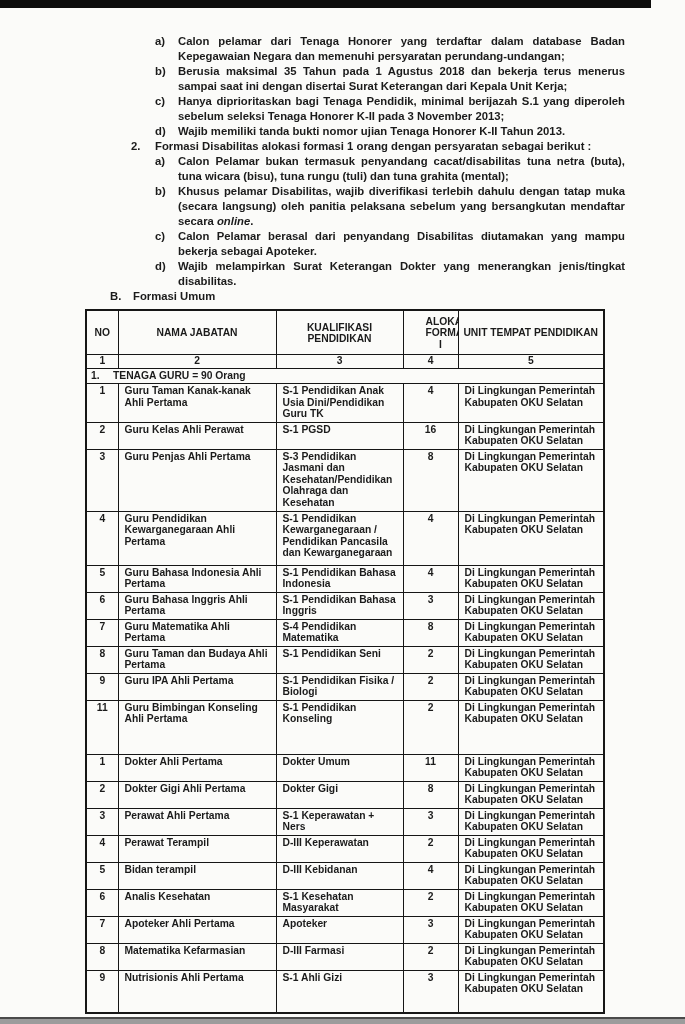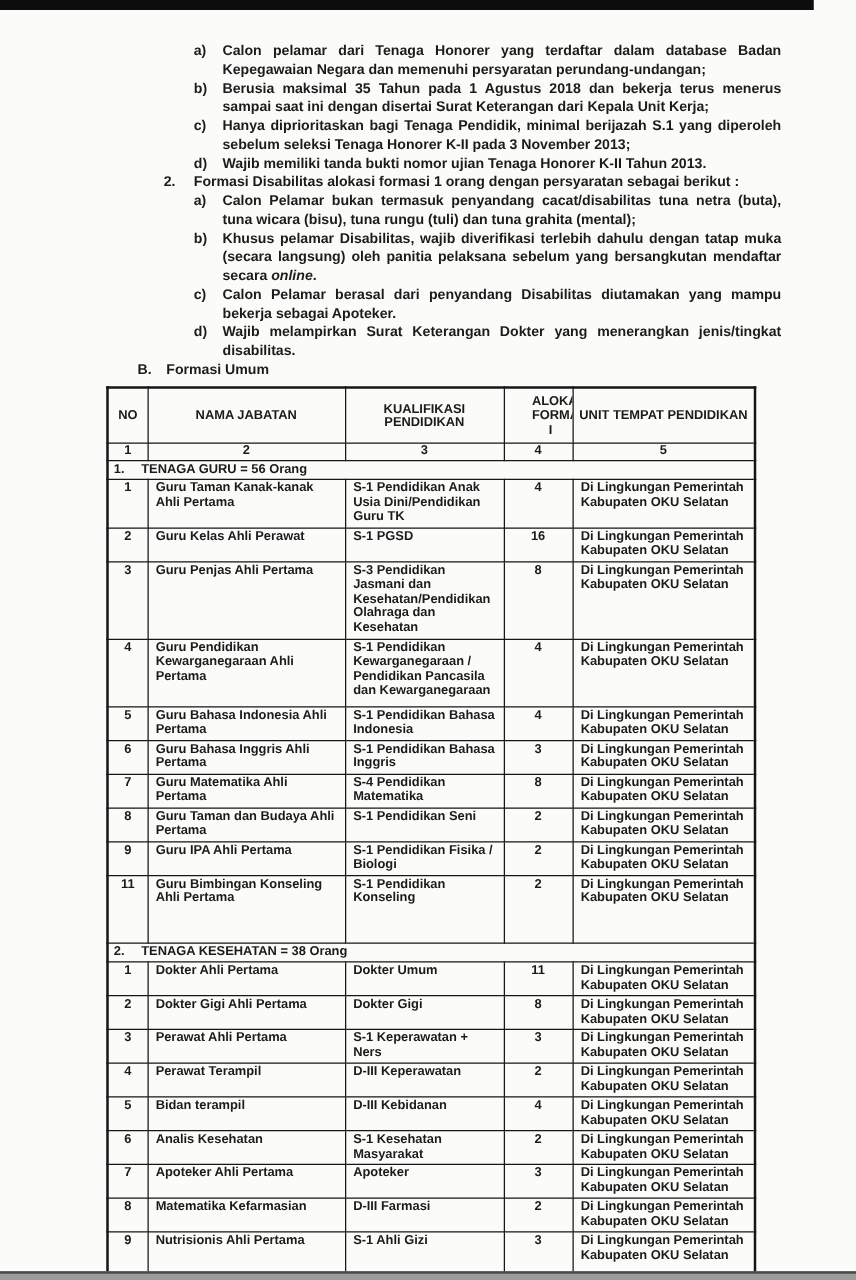--- a/index.html
+++ b/index.html
@@ -188,21 +188,21 @@
       <tr class="num-row">
         <td>1</td>
         <td>2</td>
         <td>3</td>
         <td>4</td>
         <td>5</td>
       </tr>
     </thead>
     <tbody>
         <tr class="section-row">
-          <td colspan="5"><span class="sec-num">1.</span><span class="sec-label">TENAGA GURU = 56 Orang</span></td>
+          <td colspan="5"><span class="sec-num">1.</span><span class="sec-label">TENAGA GURU = 90 Orang</span></td>
         </tr>
         <tr>
           <td class="cell-no">1</td>
           <td class="cell-jabatan">Guru Taman Kanak-kanak Ahli Pertama</td>
           <td class="cell-kualifikasi">S-1 Pendidikan Anak Usia Dini/Pendidikan Guru TK</td>
           <td class="cell-alokasi">4</td>
           <td class="cell-unit">Di Lingkungan Pemerintah Kabupaten OKU Selatan</td>
         </tr>
         <tr>
           <td class="cell-no">2</td>
@@ -260,23 +260,20 @@
           <td class="cell-alokasi">2</td>
           <td class="cell-unit">Di Lingkungan Pemerintah Kabupaten OKU Selatan</td>
         </tr>
         <tr>
           <td class="cell-no">11</td>
           <td class="cell-jabatan">Guru Bimbingan Konseling Ahli Pertama</td>
           <td class="cell-kualifikasi">S-1 Pendidikan Konseling</td>
           <td class="cell-alokasi">2</td>
           <td class="cell-unit">Di Lingkungan Pemerintah Kabupaten OKU Selatan</td>
         </tr>
-        <tr class="section-row">
-          <td colspan="5"><span class="sec-num">2.</span><span class="sec-label">TENAGA KESEHATAN = 38 Orang</span></td>
-        </tr>
         <tr>
           <td class="cell-no">1</td>
           <td class="cell-jabatan">Dokter Ahli Pertama</td>
           <td class="cell-kualifikasi">Dokter Umum</td>
           <td class="cell-alokasi">11</td>
           <td class="cell-unit">Di Lingkungan Pemerintah Kabupaten OKU Selatan</td>
         </tr>
         <tr>
           <td class="cell-no">2</td>
           <td class="cell-jabatan">Dokter Gigi Ahli Pertama</td>

